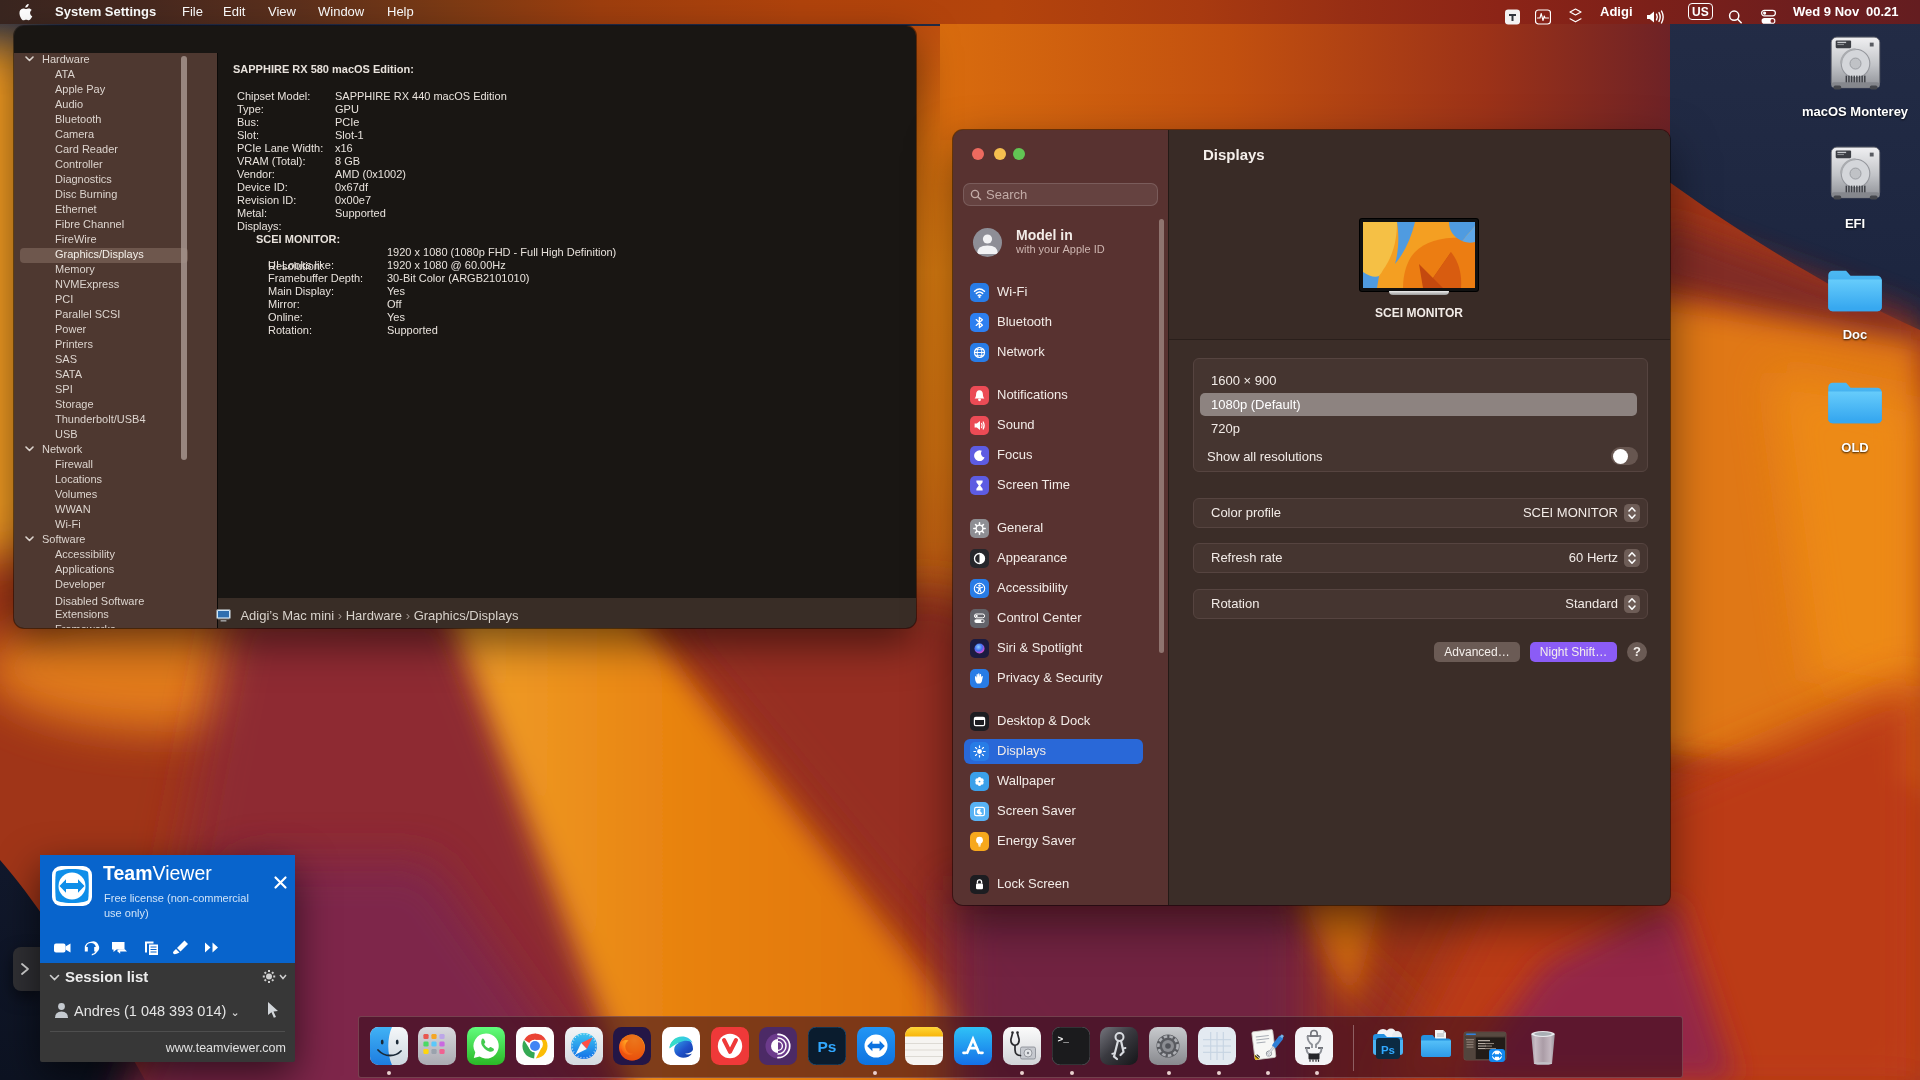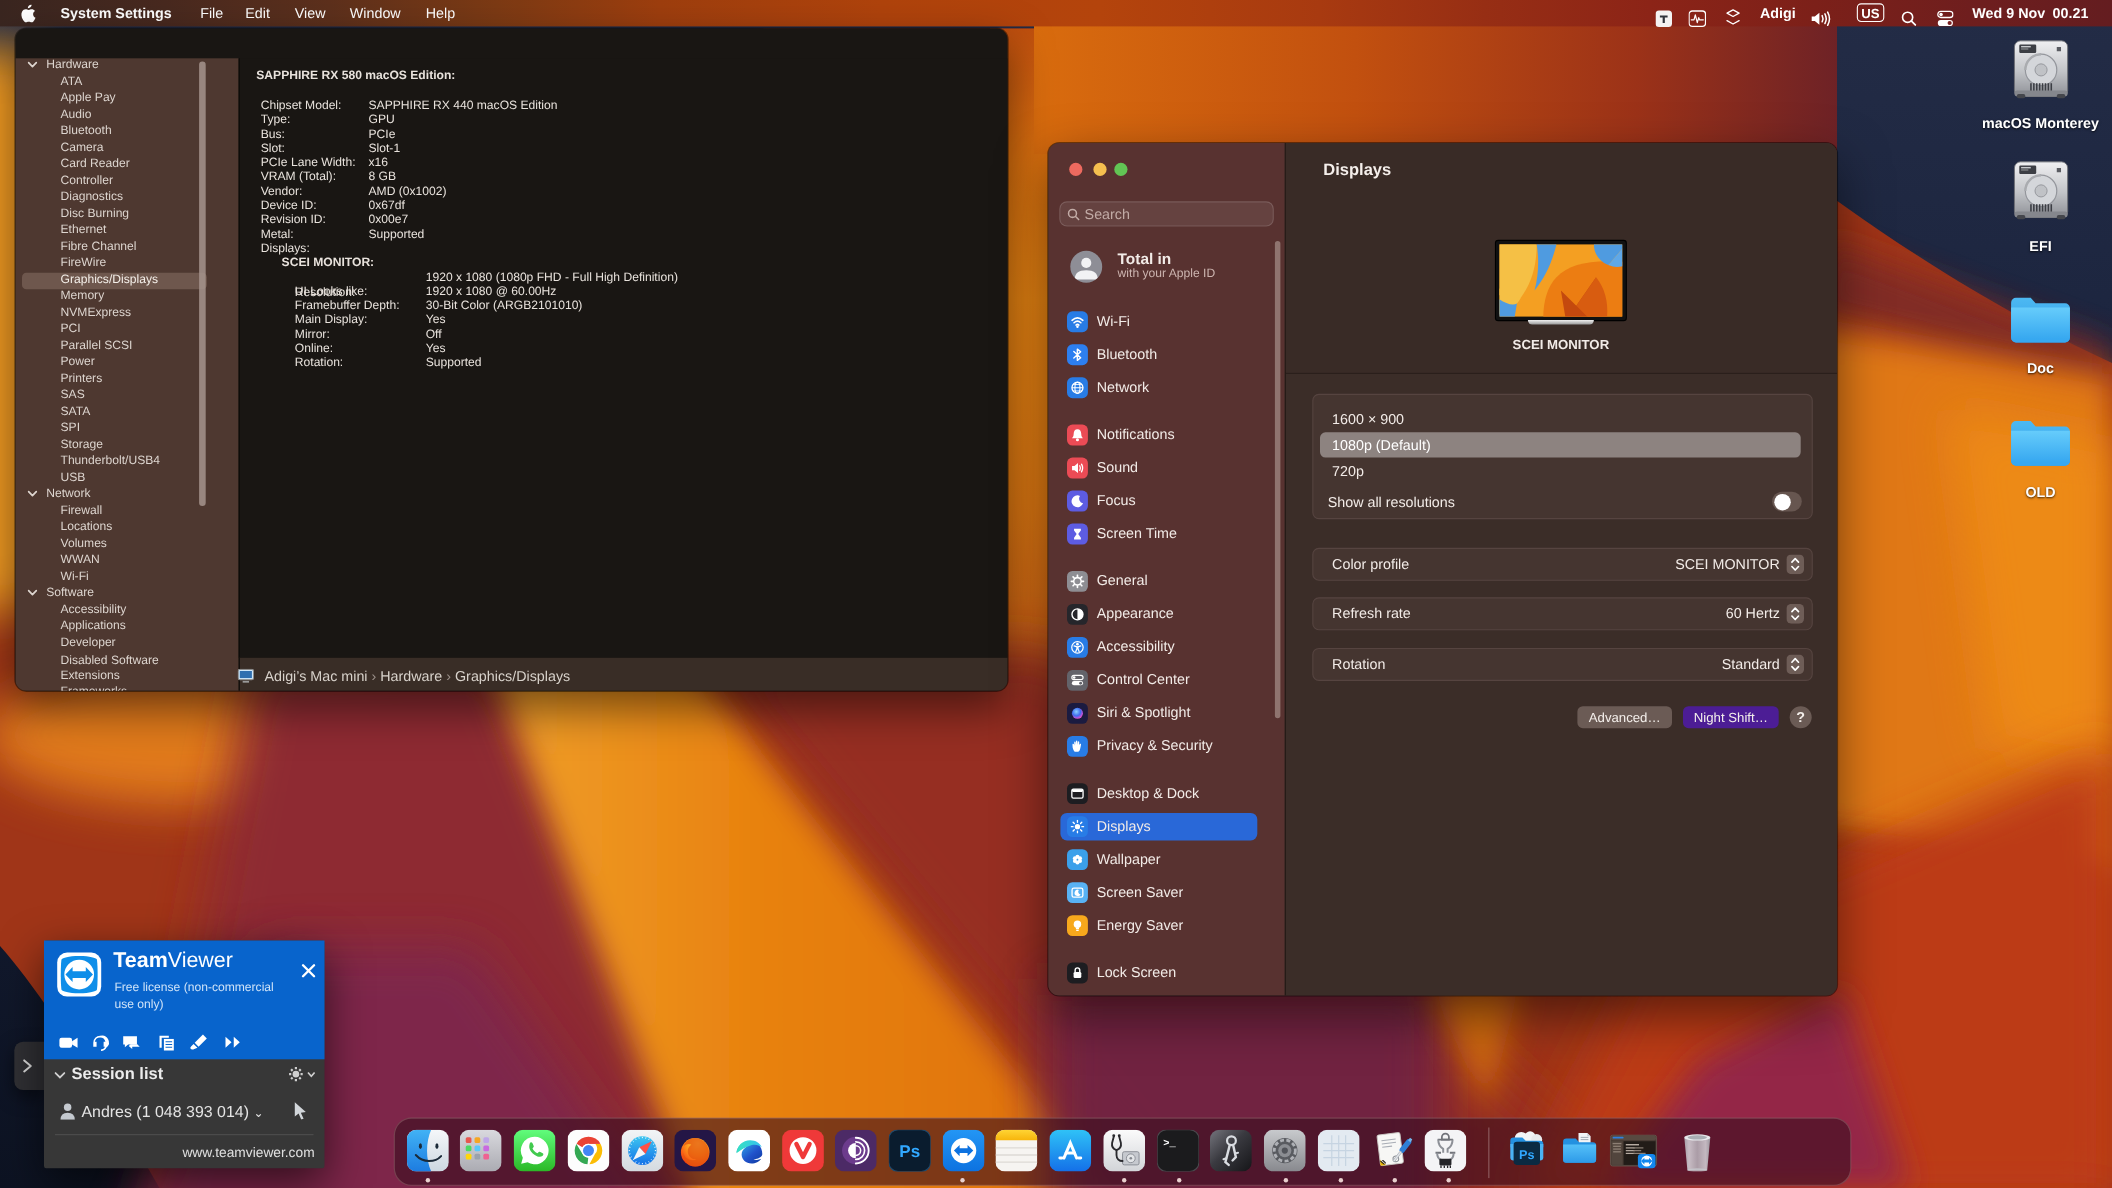--- a/index.html
+++ b/index.html
@@ -35,21 +35,21 @@
 
 #tv { position:absolute; left:40px; top:855px; width:255px; height:207px; background:#373737;
   box-shadow:0 14px 40px rgba(0,0,0,.6); border-radius:2px; }
 #tv-blue { position:absolute; left:0; top:0; width:255px; height:108px; background:#0864cc; }
 #tv-tab { position:absolute; left:13px; top:947px; width:27px; height:44px; background:#303034; border-radius:8px 0 0 8px; box-shadow:0 6px 16px rgba(0,0,0,.5); }
 
 
 .dlabel { position:absolute; color:#fff; font-size:13px; font-weight:bold; text-align:center; text-shadow:0 1px 2px rgba(0,0,0,.8); white-space:nowrap; }
 
 
-#dock { position:absolute; left:358px; top:1016px; width:1325px; height:62px; border-radius:16px;
+#dock { position:absolute; left:358px; top:1016px; width:1325px; height:62px; border-radius:3px;
   background:rgba(56,14,30,.6); border:1px solid rgba(170,130,130,.4); }
 .dicon { position:absolute; top:10px; width:38px; height:38px; }
 .ddot { position:absolute; top:54px; width:4px; height:4px; border-radius:50%; background:#e8d0ce; }
 </style>
 </head>
 <body>
 <svg id="wall" viewBox="0 0 1920 1080" preserveAspectRatio="none">
   <defs>
     <filter id="b14" x="-40%" y="-40%" width="180%" height="180%">
         <feGaussianBlur stdDeviation="14"></feGaussianBlur>
@@ -267,21 +267,21 @@
   <div style="position:absolute;left:10px;top:53px;width:195px;height:23px;border-radius:7px;background:rgba(255,255,255,.08);border:1px solid rgba(255,255,255,.14);"></div>
   <svg style="position:absolute;left:17px;top:59px;" width="12" height="12" viewBox="0 0 12 12">
       <circle cx="5" cy="5" r="3.6" fill="none" stroke="#c2aba6" stroke-width="1.4"></circle>
       <line x1="7.8" y1="7.8" x2="10.6" y2="10.6" stroke="#c2aba6" stroke-width="1.4" stroke-linecap="round"></line>
     </svg>
   <div style="position:absolute;left:33px;top:53px;height:23px;line-height:23px;font-size:13px;color:#c2aba6;">Search</div>
   <div style="position:absolute;left:20px;top:97.5px;width:29px;height:29px;border-radius:50%;background:#8e8e96;overflow:hidden;"><svg width="29" height="29" viewBox="0 0 29 29">
         <circle cx="14.5" cy="11" r="4.6" fill="#f2f2f4"></circle>
         <path d="M4 26 Q4 17.6 14.5 17.6 Q25 17.6 25 26 Z" fill="#f2f2f4"></path>
       </svg></div>
-  <div style="position:absolute;left:63px;top:97px;font-size:14px;font-weight:bold;color:#f2ebe7;">Total in</div>
+  <div style="position:absolute;left:63px;top:97px;font-size:14px;font-weight:bold;color:#f2ebe7;">Model in</div>
   <div style="position:absolute;left:63px;top:113px;font-size:11px;color:#cdb5b0;">with your Apple ID</div>
   <div style="position:absolute;left:11px;top:608.5px;width:179px;height:25.5px;border-radius:6px;background:#2968d8;"></div>
   <div style="position:absolute;left:17px;top:152.5px;width:19px;height:19px;border-radius:5px;background:#287ce6;display:flex;align-items:center;justify-content:center;">
       <svg width="13" height="13" viewBox="0 0 13 13">
         <path d="M1.6 5.2 Q6.5 0.8 11.4 5.2 M3.4 7.4 Q6.5 4.6 9.6 7.4 M5.2 9.5 Q6.5 8.4 7.8 9.5" stroke="#fff" stroke-width="1.5" fill="none" stroke-linecap="round"></path>
         <circle cx="6.5" cy="11" r="1.1" fill="#fff"></circle>
       </svg>
     </div>
   <div style="position:absolute;left:44px;top:154px;font-size:13px;color:#f2ebe7;">Wi-Fi</div>
   <div style="position:absolute;left:17px;top:182.5px;width:19px;height:19px;border-radius:5px;background:#2d7ff0;display:flex;align-items:center;justify-content:center;">
@@ -485,21 +485,21 @@
       </svg></div>
   <div class="sbox" style="top:459px;height:30px;"></div>
   <div style="position:absolute;left:258px;top:466px;font-size:13px;color:#f2ebe7;">Rotation</div>
   <div style="position:absolute;left:240px;top:466px;width:425px;text-align:right;font-size:13px;color:#f2ebe7;">Standard</div>
   <div style="position:absolute;left:671px;top:465px;"><svg width="16" height="18" viewBox="0 0 16 18">
         <rect x="0" y="0" width="16" height="18" rx="4.5" fill="#6e5d57"></rect>
         <polyline points="5,7 8,3.8 11,7" stroke="#fff" stroke-width="1.5" fill="none" stroke-linecap="round" stroke-linejoin="round"></polyline>
         <polyline points="5,11 8,14.2 11,11" stroke="#fff" stroke-width="1.5" fill="none" stroke-linecap="round" stroke-linejoin="round"></polyline>
       </svg></div>
   <div style="position:absolute;left:481px;top:512px;width:86px;height:20px;border-radius:5px;background:#6b5b55;color:#f4efeb;font-size:12px;text-align:center;line-height:20px;">Advanced…</div>
-  <div style="position:absolute;left:577px;top:512px;width:87px;height:20px;border-radius:5px;background:#4c1d95;color:#f4efeb;font-size:12px;text-align:center;line-height:20px;">Night Shift…</div>
+  <div style="position:absolute;left:577px;top:512px;width:87px;height:20px;border-radius:5px;background:#8b5cf6;color:#f4efeb;font-size:12px;text-align:center;line-height:20px;">Night Shift…</div>
   <div style="position:absolute;left:674px;top:512px;width:20px;height:20px;border-radius:50%;background:#6b5b55;color:#f4efeb;font-size:13px;font-weight:bold;text-align:center;line-height:20px;">?</div>
 </div>
 
 <div id="deskicons">
   <div style="position:absolute;left:1828px;top:36px;"><svg width="55" height="54" viewBox="0 0 50 49">
         <defs>
           <linearGradient id="dr1" x1="0" y1="0" x2="0" y2="1">
             <stop offset="0" stop-color="#f0f0f2"></stop>
             <stop offset="0.55" stop-color="#c2c4c8"></stop>
             <stop offset="1" stop-color="#8e9096"></stop>

